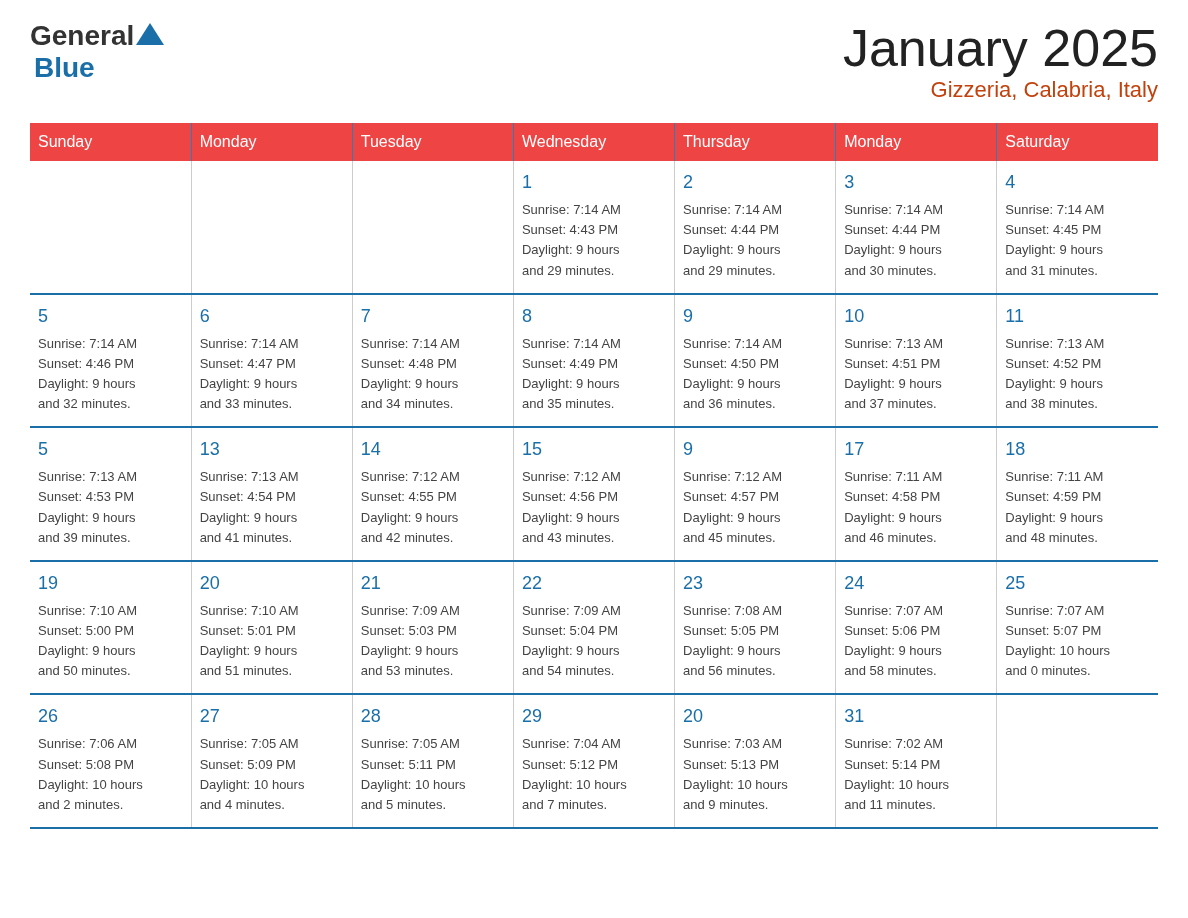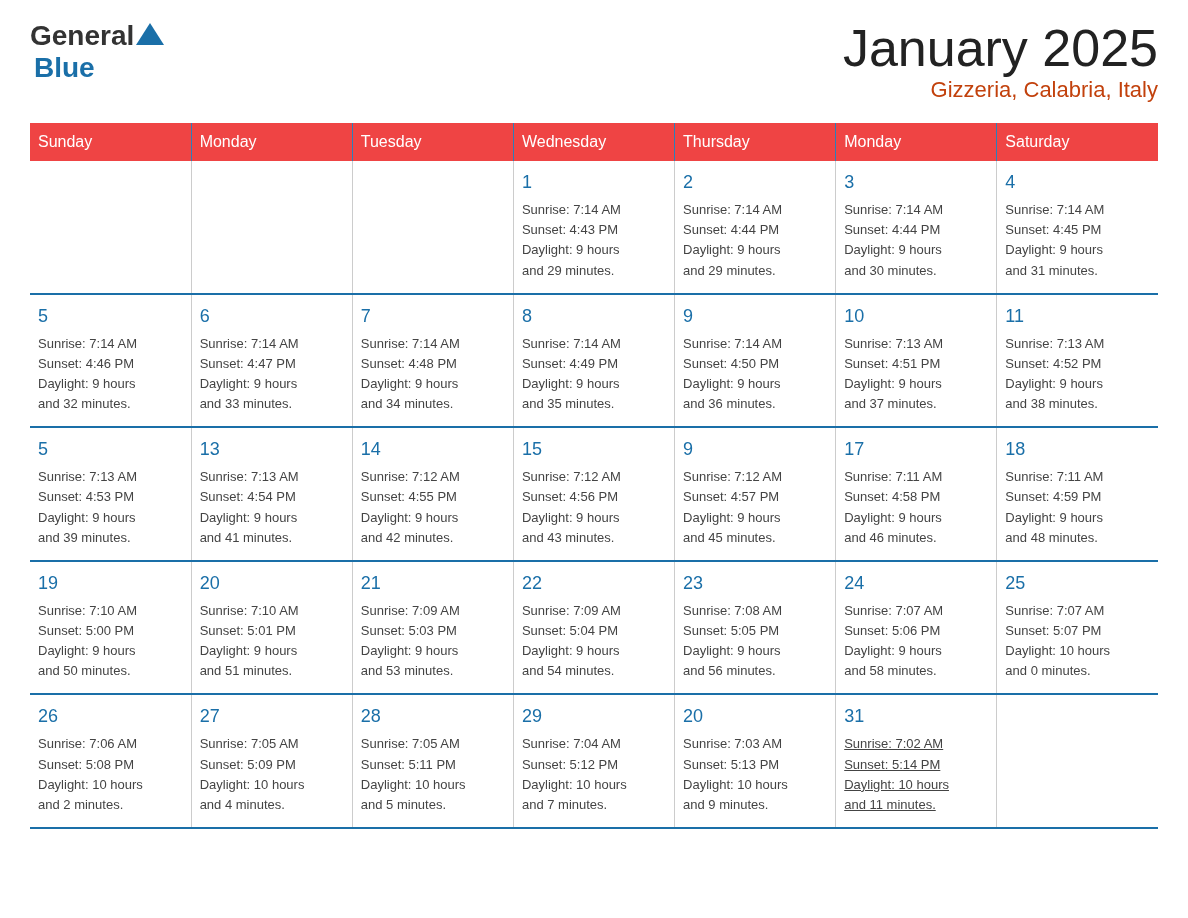--- a/index.html
+++ b/index.html
@@ -357,21 +357,21 @@
         </td>
         <td>
           <span class="day-number">20</span>
           <div class="day-info" style="white-space: pre-line;">Sunrise: 7:03 AM
 Sunset: 5:13 PM
 Daylight: 10 hours
 and 9 minutes.</div>
         </td>
         <td>
           <span class="day-number">31</span>
-          <div class="day-info" style="white-space: pre-line; text-decoration: underline;">Sunrise: 7:02 AM
+          <div class="day-info" style="white-space: pre-line;">Sunrise: 7:02 AM
 Sunset: 5:14 PM
 Daylight: 10 hours
 and 11 minutes.</div>
         </td>
         <td></td>
       </tr>
     </tbody>
 </table>
 
 </body></html>

